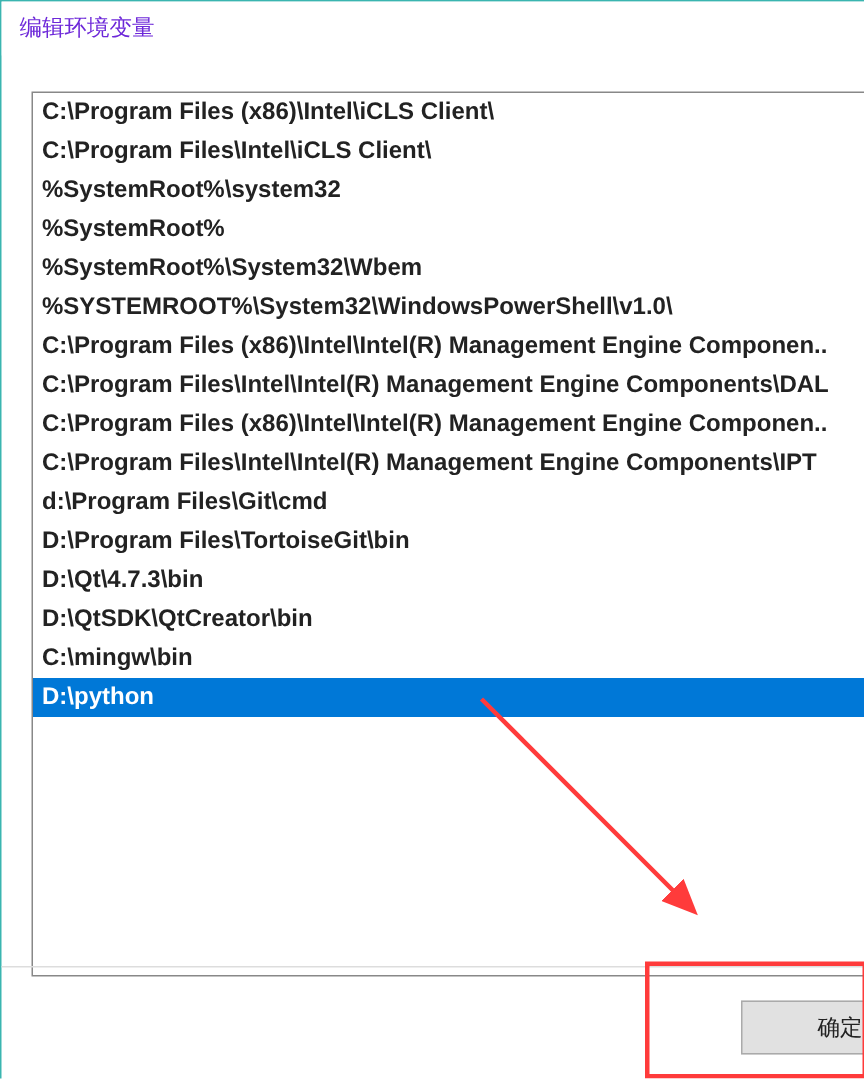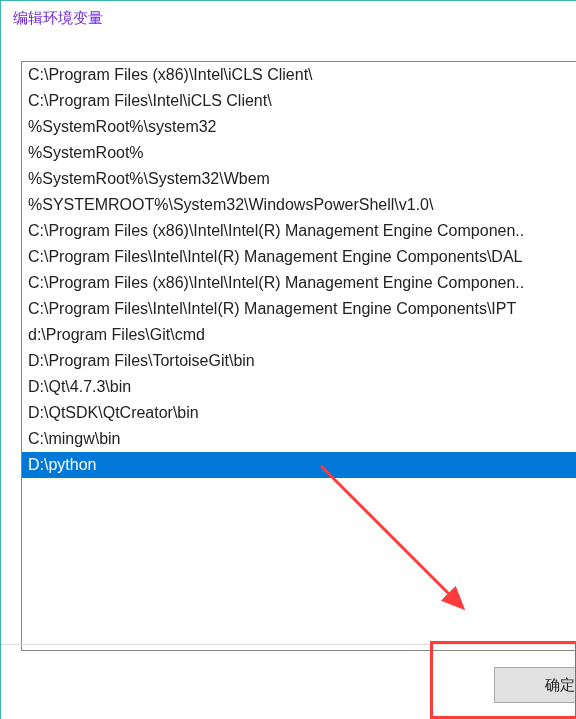--- a/index.html
+++ b/index.html
@@ -24,20 +24,21 @@
       color: #6d28d9;
       font-size: 15px;
       background: #ffffff;
     }
     .content-area {
       position: absolute;
       top: 60px;
       left: 20px;
       right: 0;
       bottom: 85px;
+      font-weight: bold;
     }
     .listbox {
       width: 560px;
       height: 590px;
       border: 1px solid #888;
       background: #ffffff;
       overflow: hidden;
     }
     .list-item {
       height: 26px;

